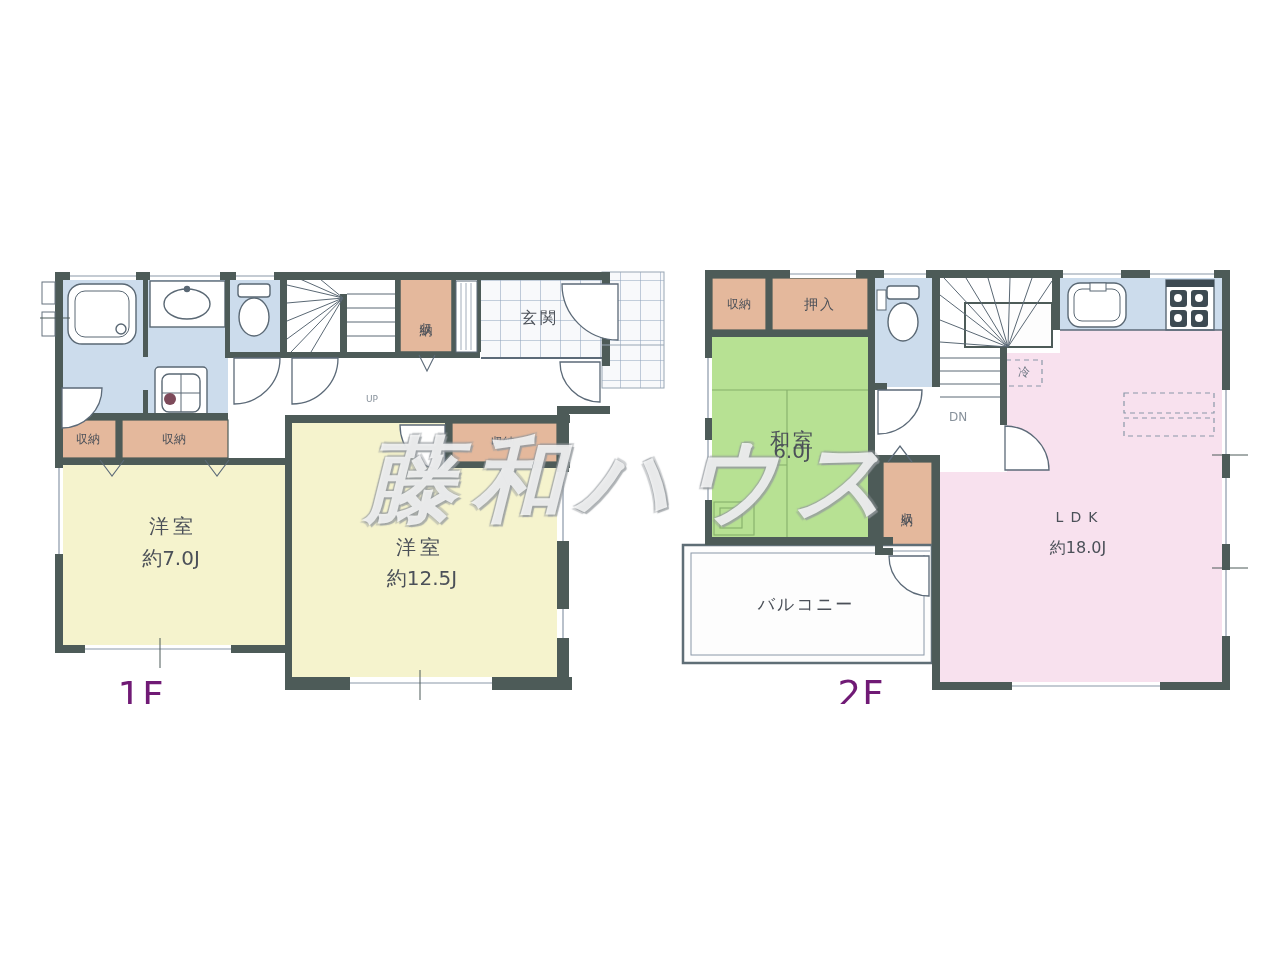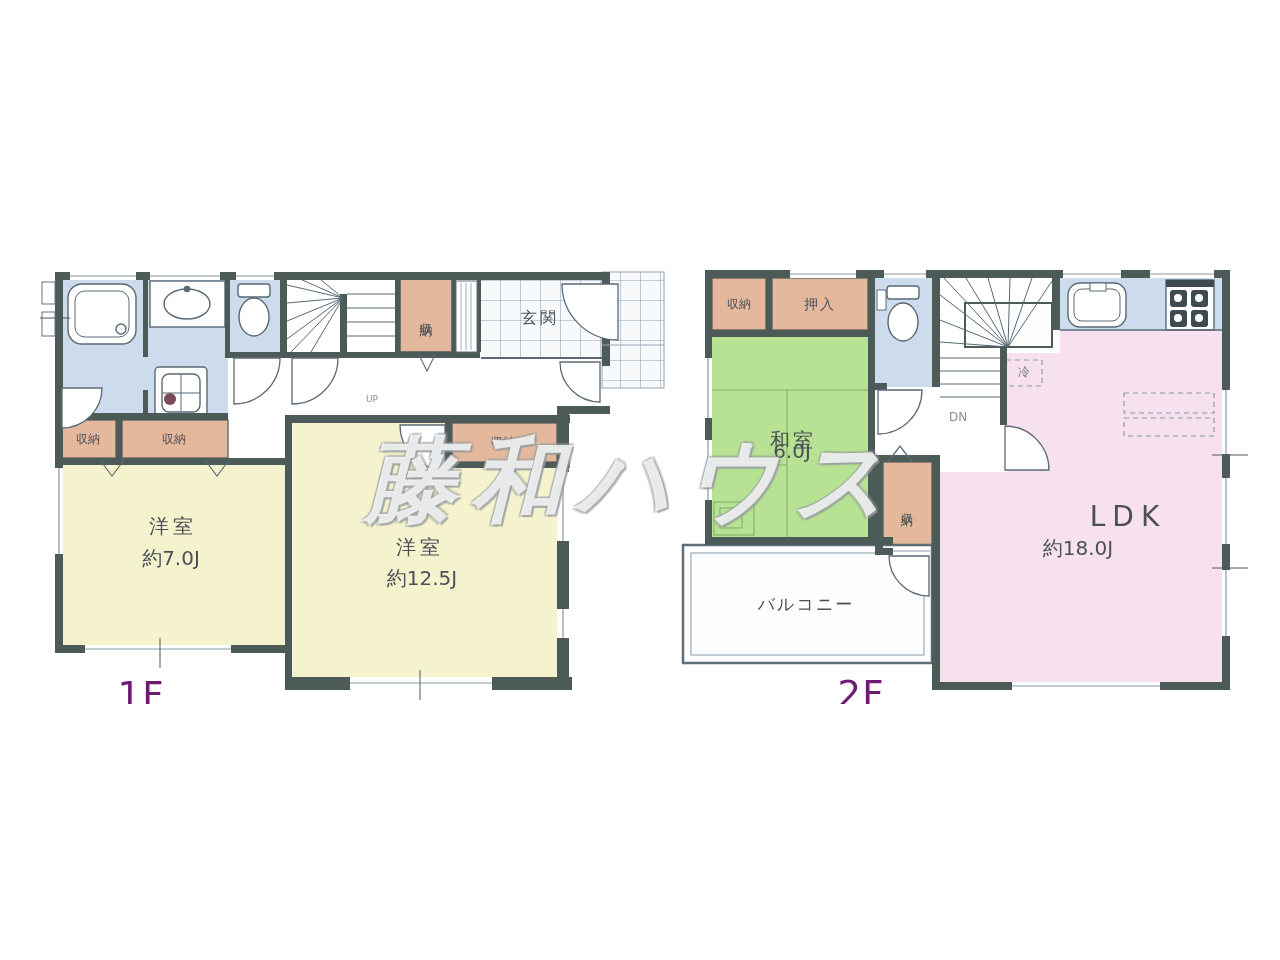--- a/index.html
+++ b/index.html
@@ -293,22 +293,22 @@
 <div class="lbl tiny" style="left:372px;top:363px;font-size:9px;margin-top:36px;">UP</div>
 <div class="lbl floorlbl" style="left:141px;top:695px;font-size:37px;">1F</div>
 
 <div class="lbl" style="left:739px;top:304px;font-size:12px;">収納</div>
 <div class="lbl" style="left:820px;top:304px;font-size:14px;letter-spacing:2px;">押入</div>
 <div class="lbl" style="left:793px;top:424px;font-size:20px;letter-spacing:3px;margin-top:16px;">和室</div>
 <div class="lbl" style="left:792px;top:451px;font-size:20px;">6.0J</div>
 <div class="lbl v" style="left:907px;top:505px;font-size:12px;">収納</div>
 <div class="lbl" style="left:1024px;top:372px;font-size:12px;color:#6a7480;">冷</div>
 <div class="lbl tiny" style="left:958px;top:417px;font-size:12px;">DN</div>
-<div class="lbl" style="left:1080px;top:517px;font-size:28px;letter-spacing:7px;margin-left:48px;">LDK</div>
-<div class="lbl" style="left:1078px;top:548px;font-size:20px;">約18.0J</div>
+<div class="lbl" style="left:1080px;top:517px;font-size:14px;letter-spacing:7px;">LDK</div>
+<div class="lbl" style="left:1078px;top:548px;font-size:16px;">約18.0J</div>
 <div class="lbl" style="left:806px;top:604px;font-size:17px;letter-spacing:2px;">バルコニー</div>
 <div class="lbl floorlbl" style="left:833px;top:694px;font-size:37px;margin-left:28px;">2F</div>
 
 <div class="watermark" style="left:633px;top:481px;font-style:italic;">藤和ハウス</div>
 
 <div class="scan-noise"></div>
 
 </div>
 
 </body></html>

